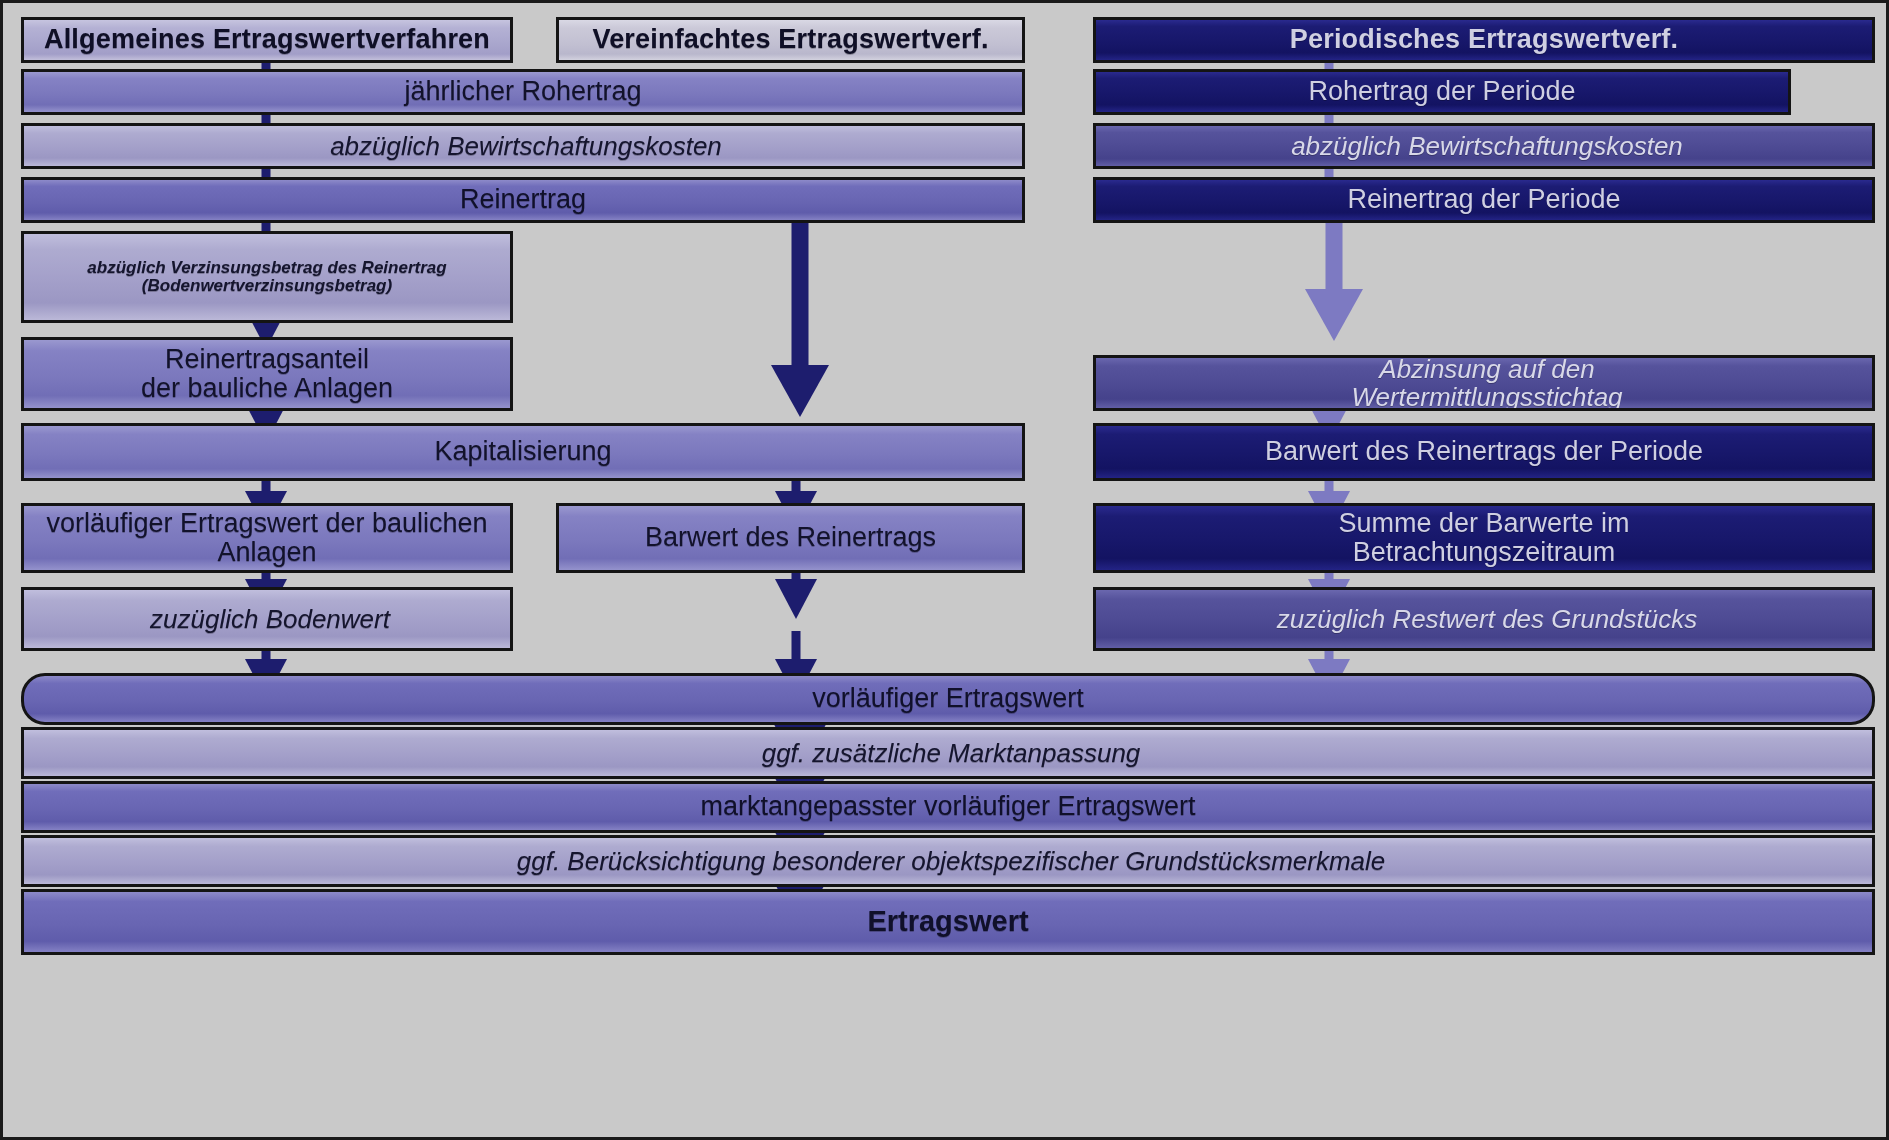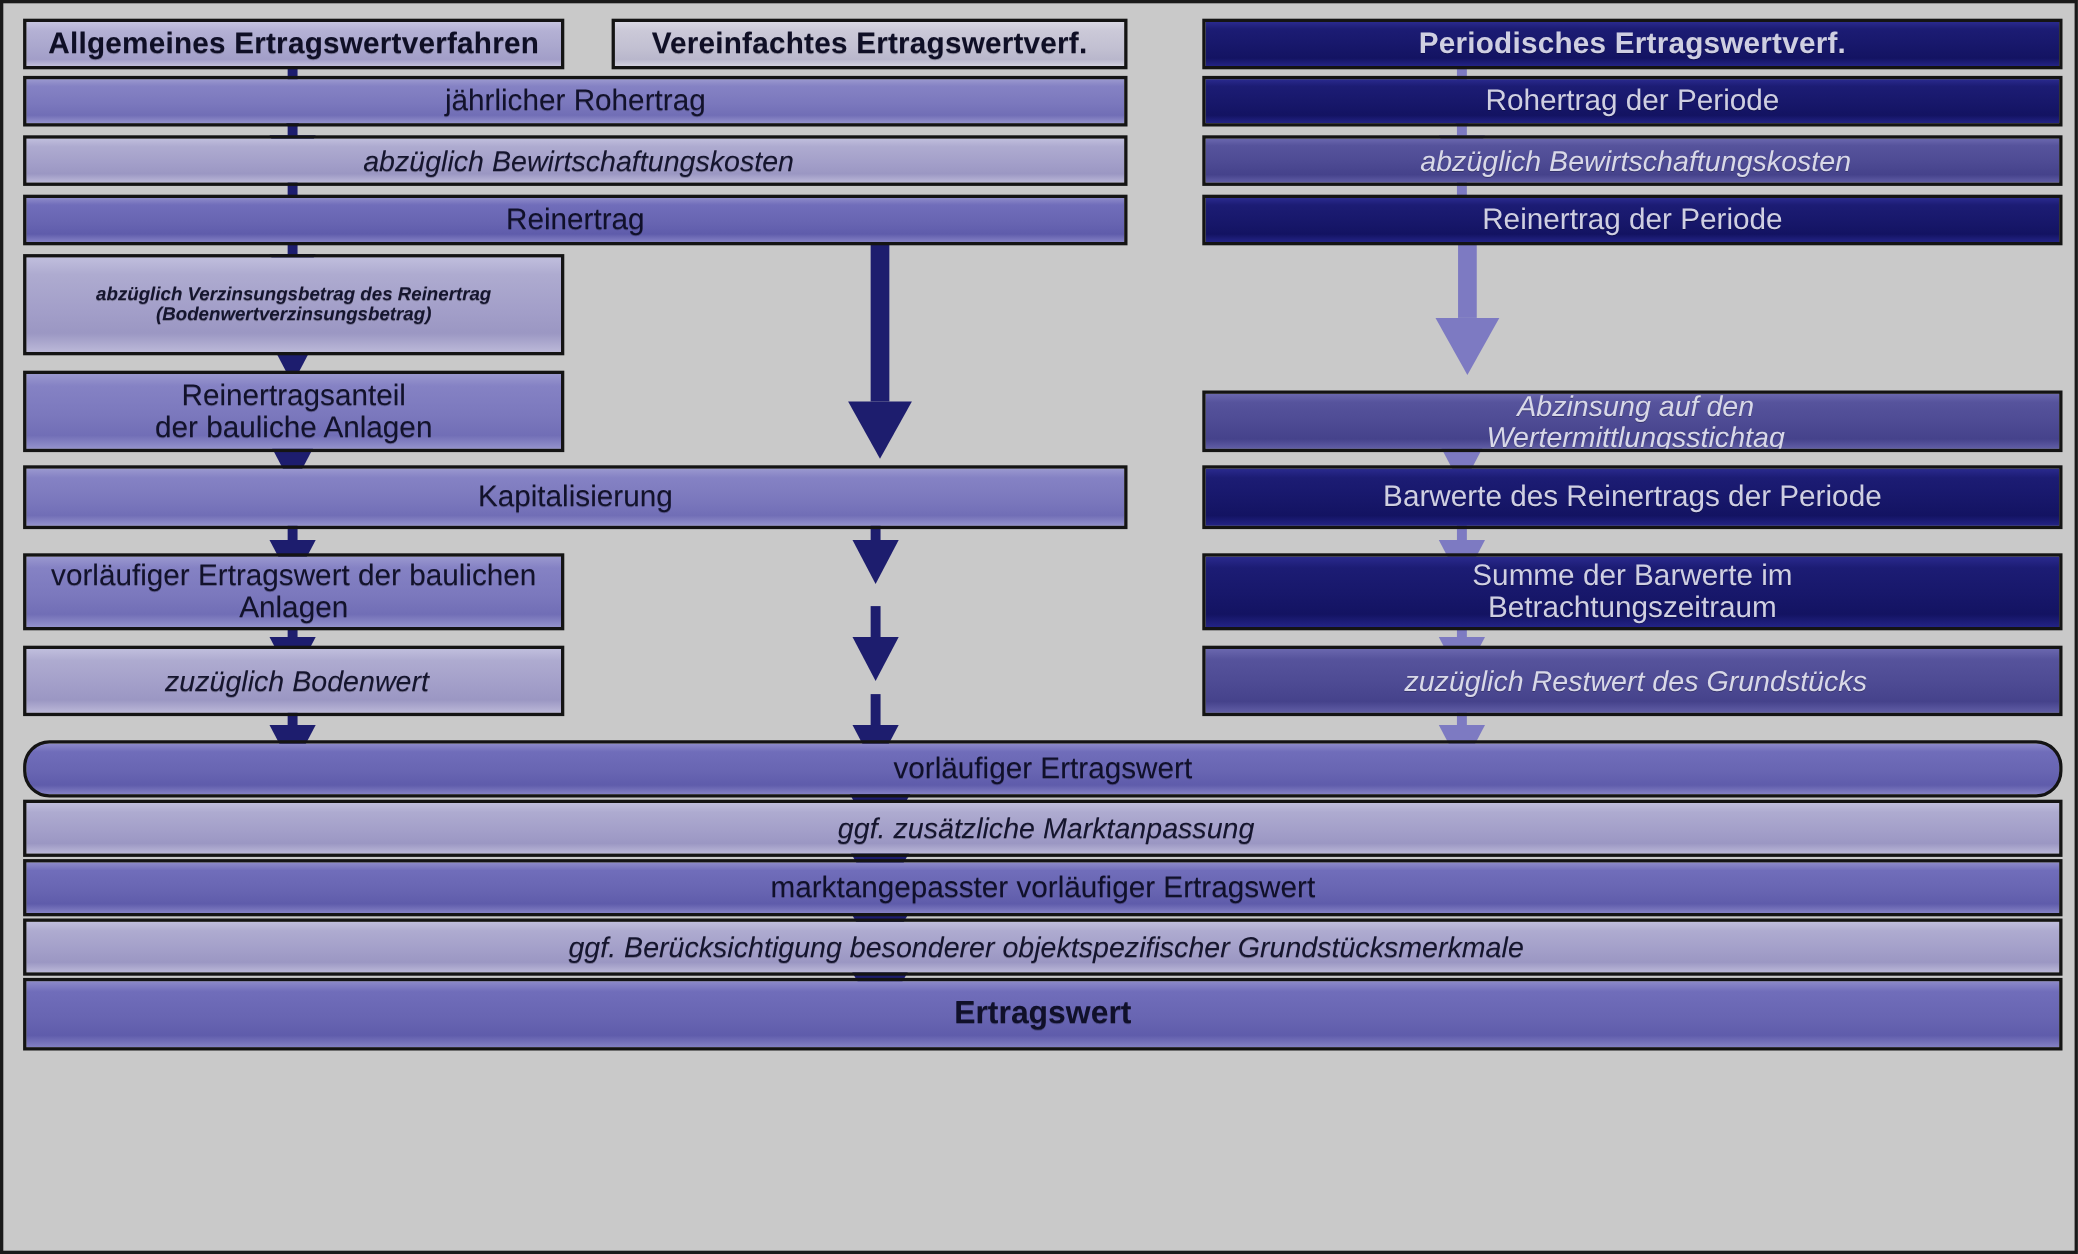--- a/index.html
+++ b/index.html
@@ -259,21 +259,21 @@
   </div>
 
   <div class="box f-navy t-header" style="left:1090px; top:14px; width:782px; height:46px;">
     <span class="lbl">Periodisches Ertragswertverf.</span>
   </div>
 
   <div class="box f-mid t-norm" style="left:18px; top:66px; width:1004px; height:46px;">
     <span class="lbl">jährlicher Rohertrag</span>
   </div>
 
-  <div class="box f-navy t-norm" style="left:1090px; top:66px; width:782px; height:46px;">
+  <div class="box f-navy t-norm" style="left:1090px; top:66px; width:698px; height:46px;">
     <span class="lbl">Rohertrag der Periode</span>
   </div>
 
   <div class="box f-light t-ital" style="left:18px; top:120px; width:1004px; height:46px;">
     <span class="lbl">abzüglich Bewirtschaftungskosten</span>
   </div>
 
   <div class="box f-slate t-ital" style="left:1090px; top:120px; width:782px; height:46px;">
     <span class="lbl">abzüglich Bewirtschaftungskosten</span>
   </div>
@@ -299,28 +299,31 @@
   <div class="box f-slate t-ital" style="left:1090px; top:352px; width:782px; height:56px;font-style:italic;">
     <span class="lbl">Abzinsung auf den
 Wertermittlungsstichtag</span>
   </div>
 
   <div class="box f-mid t-norm" style="left:18px; top:420px; width:1004px; height:58px;">
     <span class="lbl">Kapitalisierung</span>
   </div>
 
   <div class="box f-navy t-norm" style="left:1090px; top:420px; width:782px; height:58px;">
-    <span class="lbl">Barwerte des Reinertrags der Periode</span>
+    <span class="lbl">Barwert des Reinertrags der Periode</span>
   </div>
 
   <div class="box f-mid t-norm" style="left:18px; top:500px; width:492px; height:70px;">
     <span class="lbl">vorläufiger Ertragswert der baulichen
 Anlagen</span>
   </div>
 
+  <div class="box f-mid t-norm" style="left:553px; top:500px; width:469px; height:70px;">
+    <span class="lbl">Barwert des Reinertrags</span>
+  </div>
 
   <div class="box f-navy t-norm" style="left:1090px; top:500px; width:782px; height:70px;">
     <span class="lbl">Summe  der Barwerte im
 Betrachtungszeitraum</span>
   </div>
 
   <div class="box f-light t-ital" style="left:18px; top:584px; width:492px; height:64px;">
     <span class="lbl">zuzüglich Bodenwert</span>
   </div>
 

